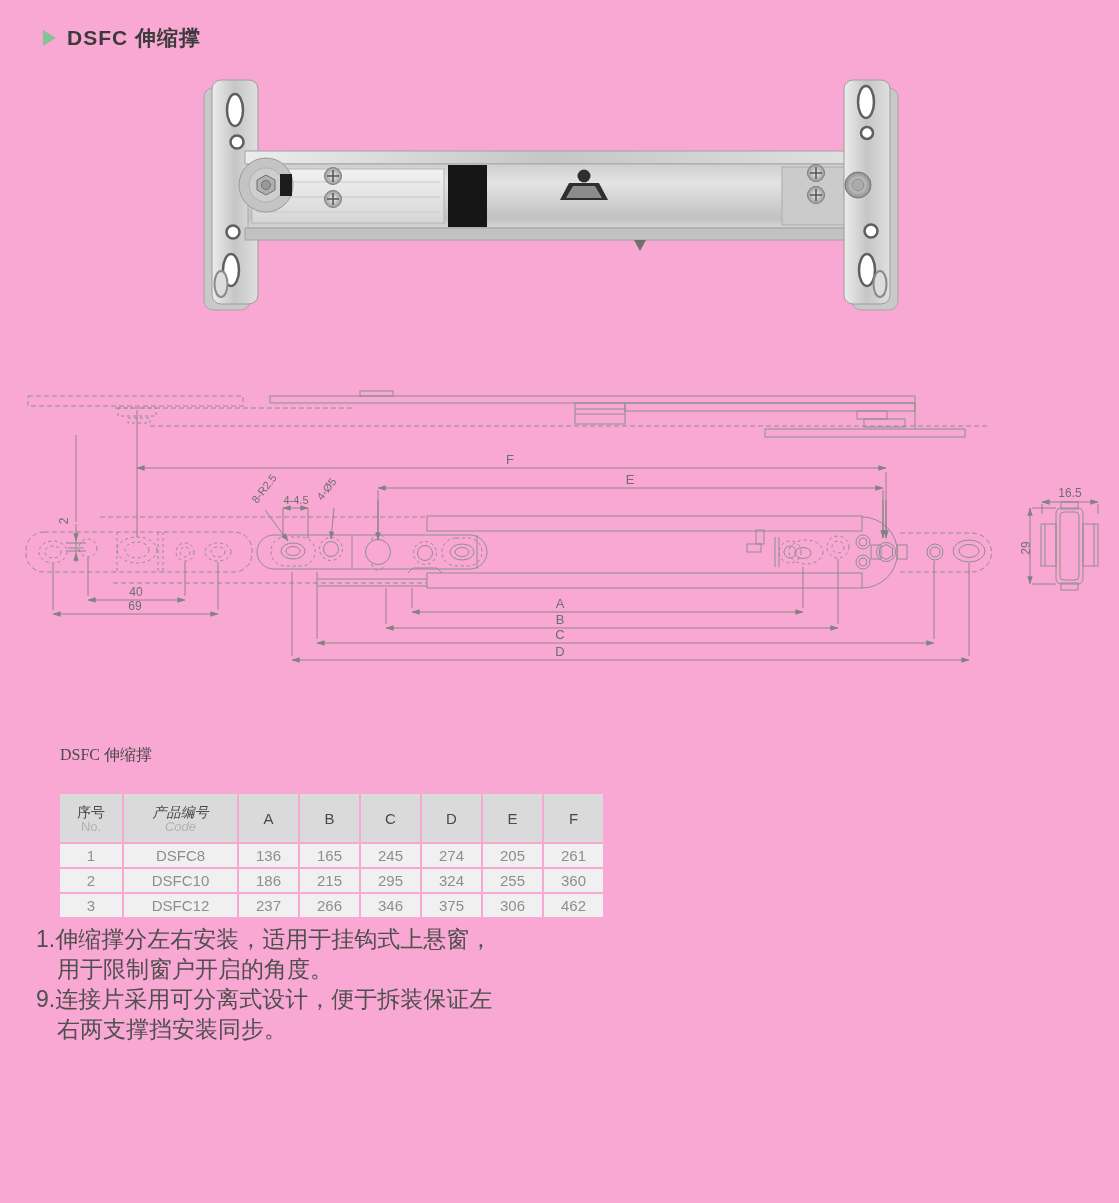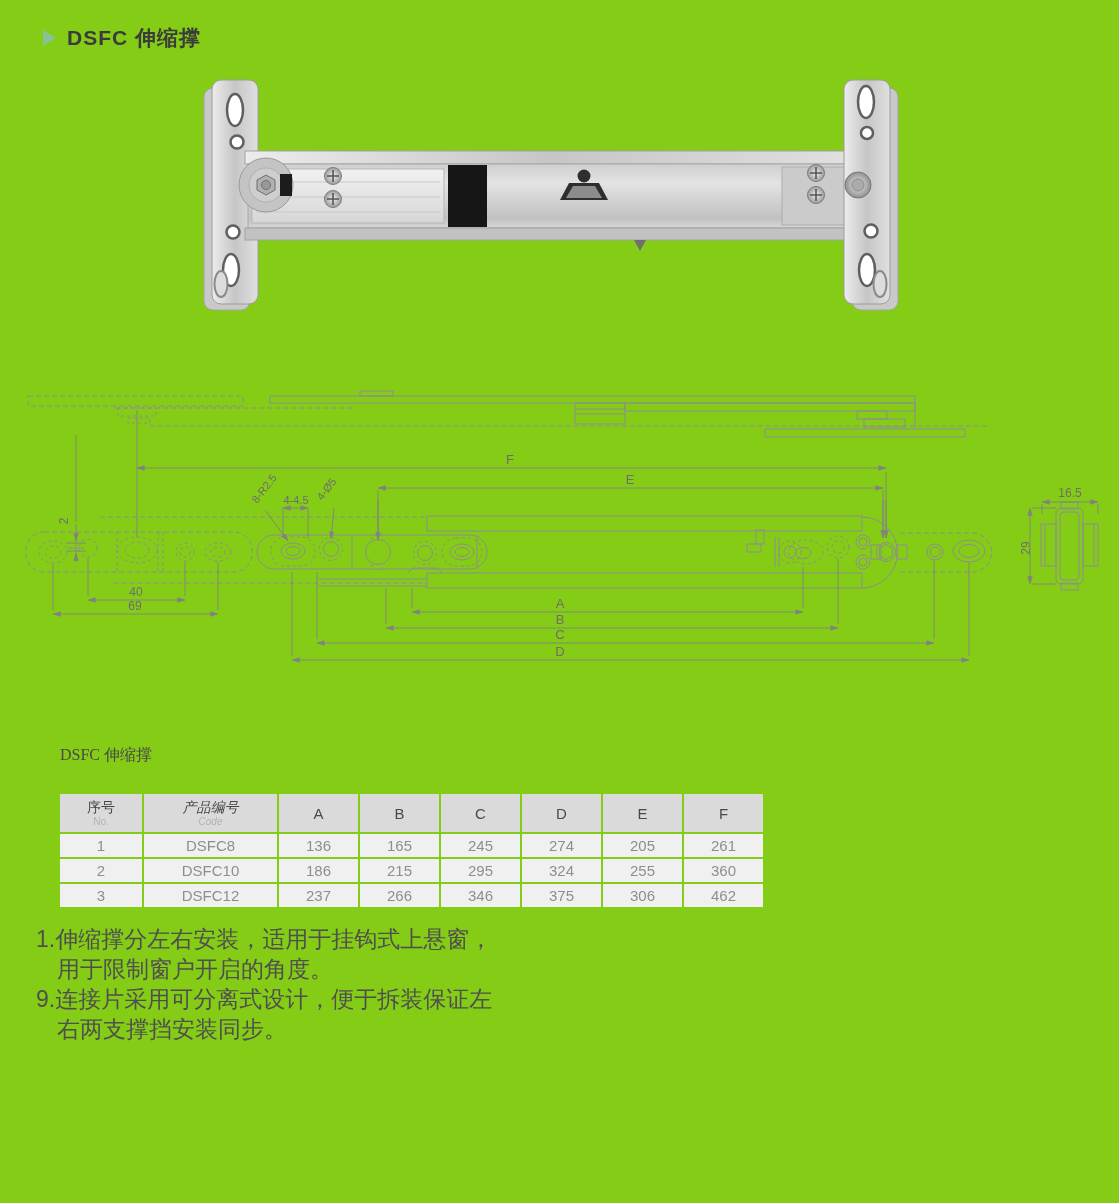--- a/index.html
+++ b/index.html
@@ -1,35 +1,35 @@
 <!DOCTYPE html>
 <html><head>
 <meta charset="utf-8">
 <style>
   html,body{margin:0;padding:0;background:#ffffff;}
   body{font-family:"Liberation Sans","DejaVu Sans",sans-serif;color:#4d4d4d;}
-  .page{position:relative;width:1119px;height:1203px;background:#84cc16;overflow:hidden;}
+  .page{position:relative;width:1119px;height:1203px;background:#f9a8d4;overflow:hidden;}
 
   
   .hdr{position:absolute;left:43px;top:24px;display:flex;align-items:center;gap:11px;}
   .tri{width:0;height:0;border-left:13px solid #85c295;border-top:8px solid transparent;border-bottom:8px solid transparent;}
   .hdr-title{font-size:21px;font-weight:700;color:#3b3b3b;letter-spacing:1px;}
 
   
   .photo{position:absolute;left:190px;top:72px;width:720px;height:250px;}
   .tech{position:absolute;left:0;top:380px;width:1119px;height:310px;}
 
   
   .tbl-title{position:absolute;left:60px;top:745px;font-family:"Liberation Serif","DejaVu Serif",serif;font-size:16px;color:#4a4a4a;}
   table.spec{position:absolute;left:58px;top:792px;border-collapse:separate;border-spacing:2px;}
   table.spec td,table.spec th{text-align:center;vertical-align:middle;font-weight:400;}
-  table.spec th{background:#dadada;height:38px;padding:0 18px;}
+  table.spec th{background:#dadada;height:48px;padding:0 8px;}
   table.spec td{background:#f0f0f0;height:21px;font-size:15px;color:#8e8e8e;}
   .h-zh{display:block;font-size:14px;color:#474747;line-height:17px;}
-  .h-en{display:block;font-size:10px;color:#b2b2b2;line-height:12px;}
+  .h-en{display:block;font-size:13px;color:#b2b2b2;line-height:12px;}
   .h-dim{font-size:15px;color:#4a4a4a;}
   .c-no{width:46px;} .c-code{width:97px;font-style:italic;} .c-d{width:43px;}
 
   
   .notes{position:absolute;left:36px;top:924px;width:476px;font-size:23px;line-height:30px;color:#4f4f4f;}
   .note{padding-left:21px;text-indent:-21px;}
 
   
   svg text{font-family:"Liberation Sans","DejaVu Sans",sans-serif;}
   .ln{stroke:#8e8e8e;fill:none;stroke-width:1;}

